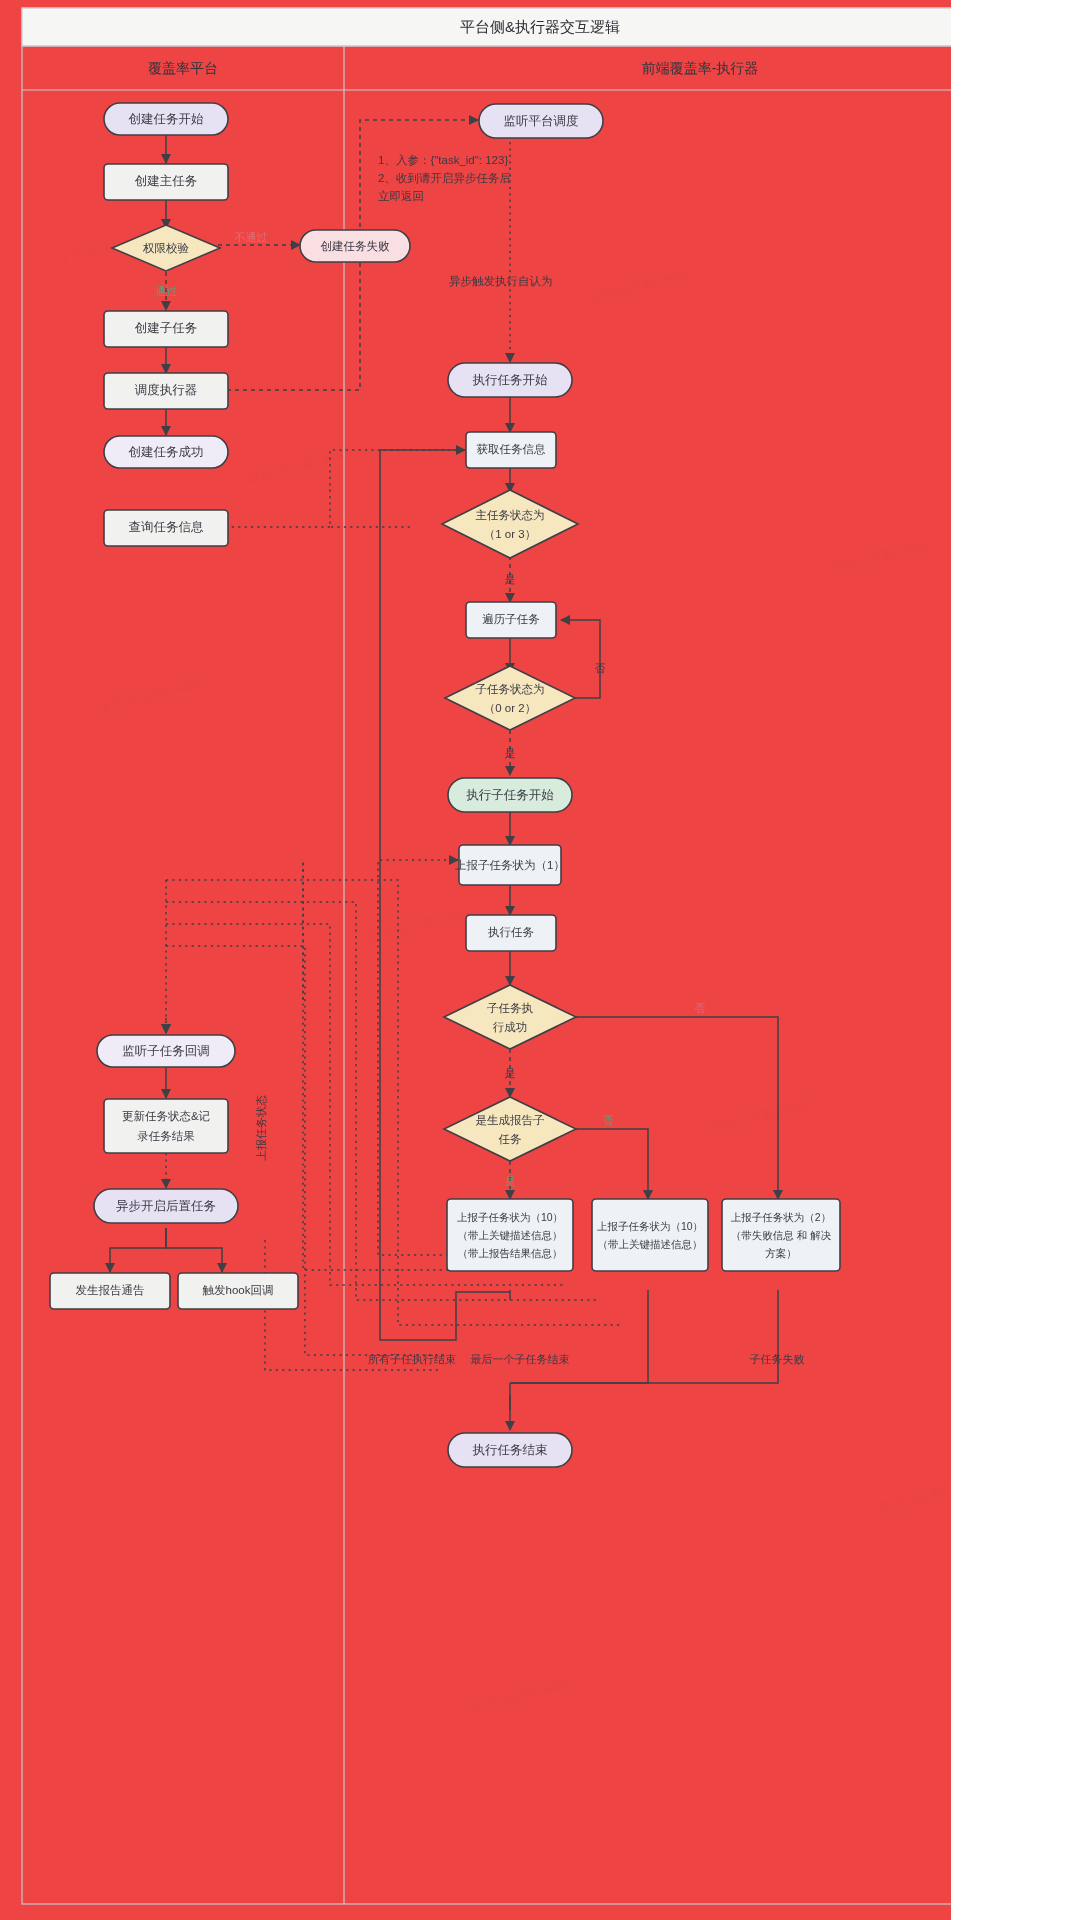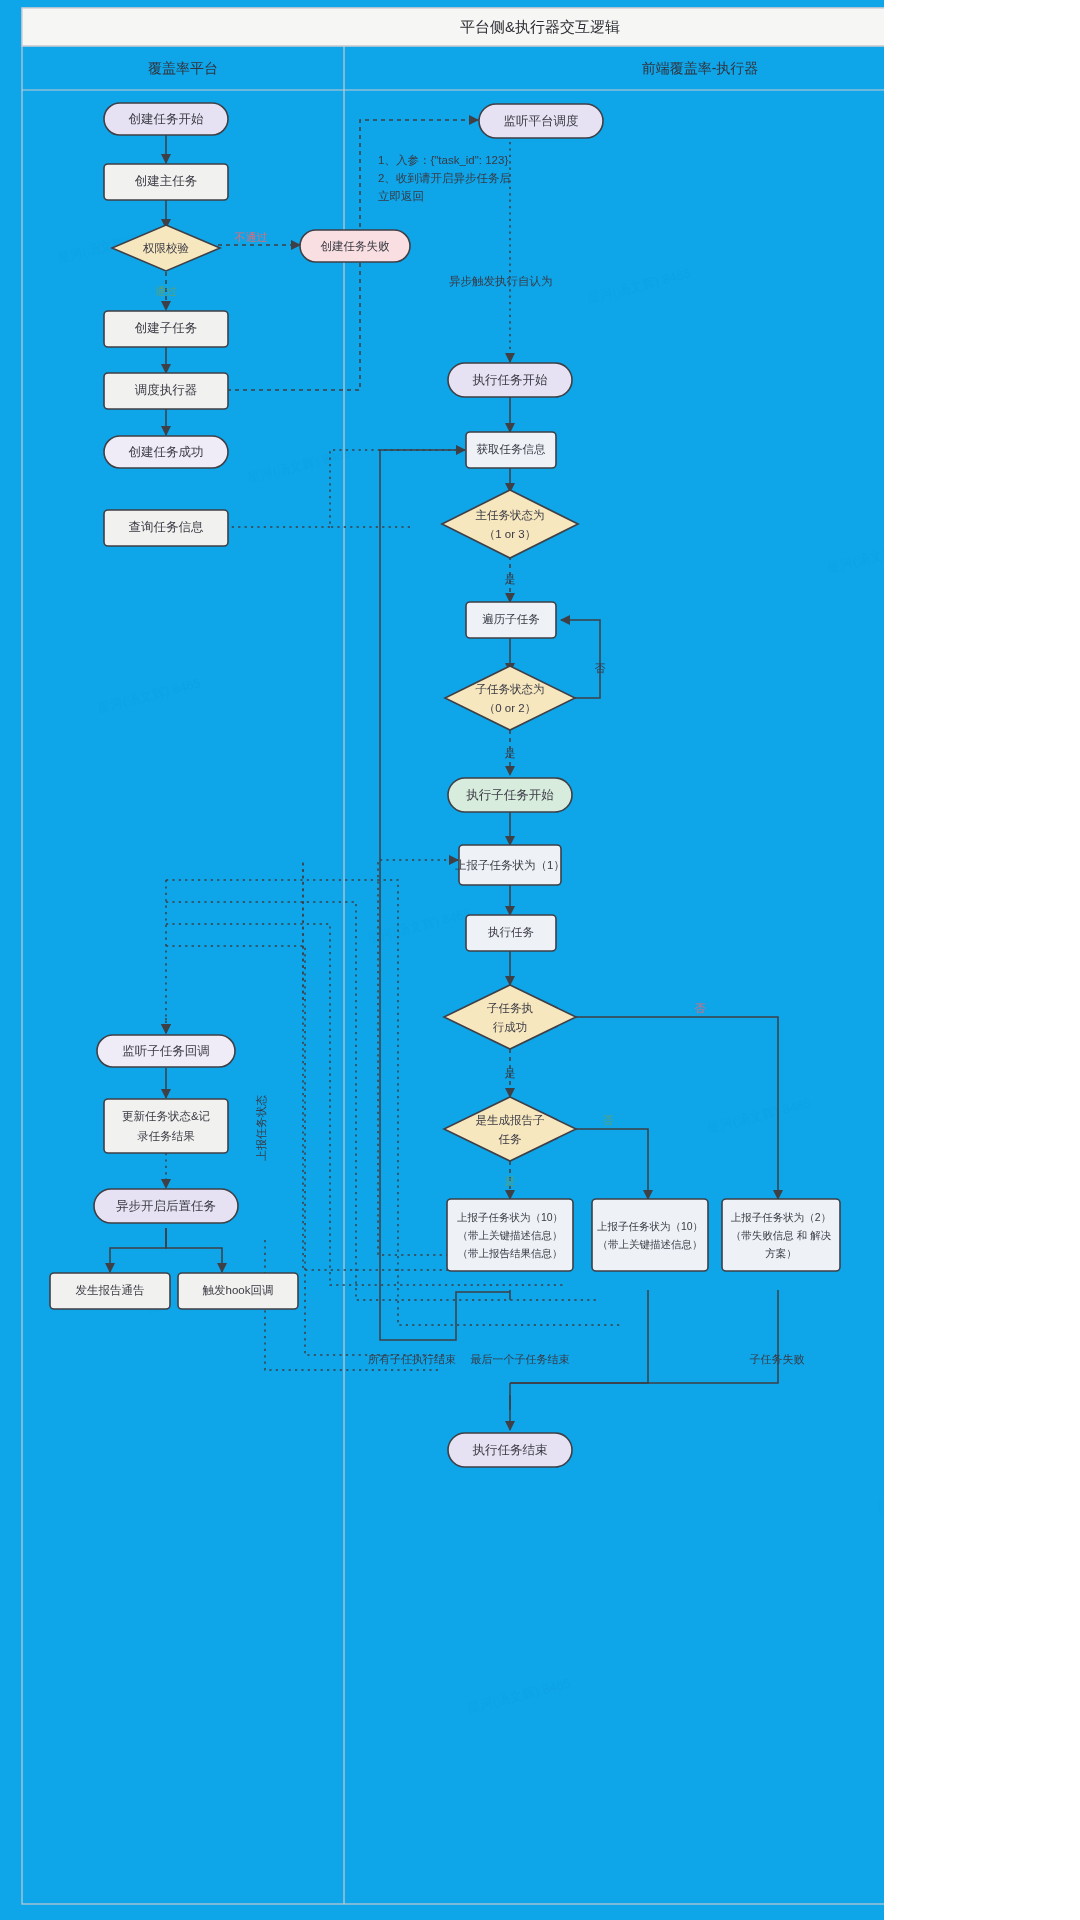--- a/index.html
+++ b/index.html
@@ -1,17 +1,17 @@
 <!DOCTYPE html>
 <html><head>
 <meta charset="utf-8">
 <style>
   html,body{margin:0;padding:0;background:#ffffff;}
   body{font-family:"Liberation Sans","DejaVu Sans",sans-serif;}
-  #stage{position:relative;width:884px;height:1920px;background:#0ea5e9;overflow:hidden;}
+  #stage{position:relative;width:951px;height:1920px;background:#ef4444;overflow:hidden;}
   svg#diagram{position:absolute;left:0;top:0;width:1080px;height:1920px;}
   .nodetext{font-family:"Liberation Sans","DejaVu Sans",sans-serif;font-size:12.5px;fill:#3a3a44;
             text-anchor:middle;dominant-baseline:middle;}
   .nodetext.small{font-size:11.5px;}
   .lbl{font-family:"Liberation Sans","DejaVu Sans",sans-serif;font-size:11px;fill:#4a4a55;text-anchor:middle;}
   .lbl.yes{fill:#5aa17a;}
   .lbl.no{fill:#e06c75;}
   .lbl.plain{fill:#3a3a44;}
   .note{font-family:"Liberation Sans","DejaVu Sans",sans-serif;font-size:11.5px;fill:#3a3a44;text-anchor:start;}
   .lanetitle{font-family:"Liberation Sans","DejaVu Sans",sans-serif;font-size:14px;fill:#33333c;text-anchor:middle;}

